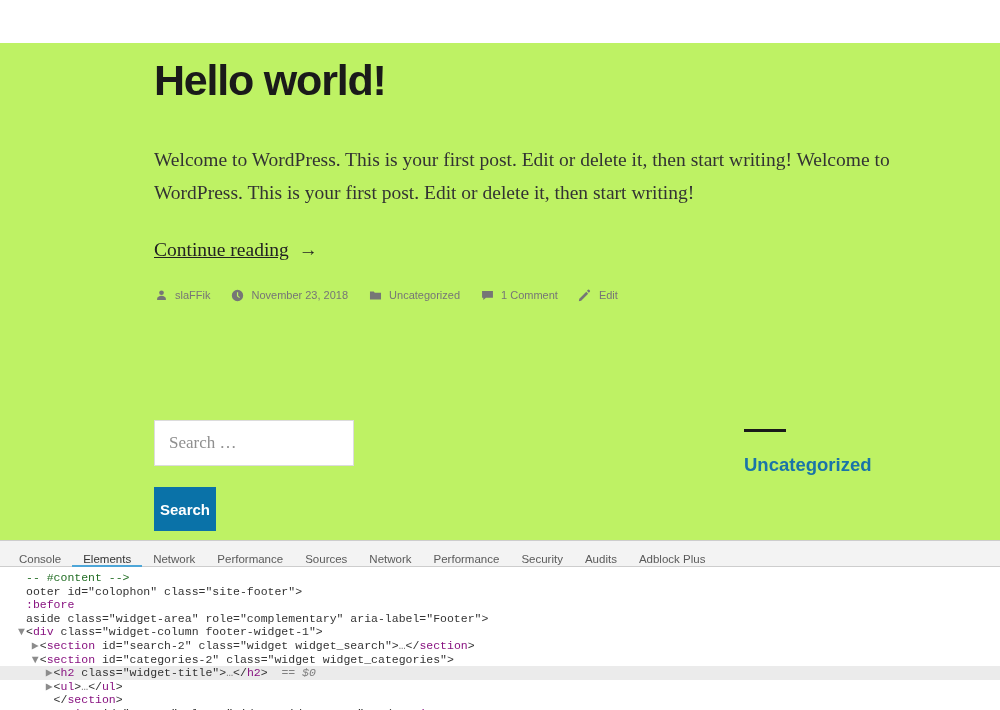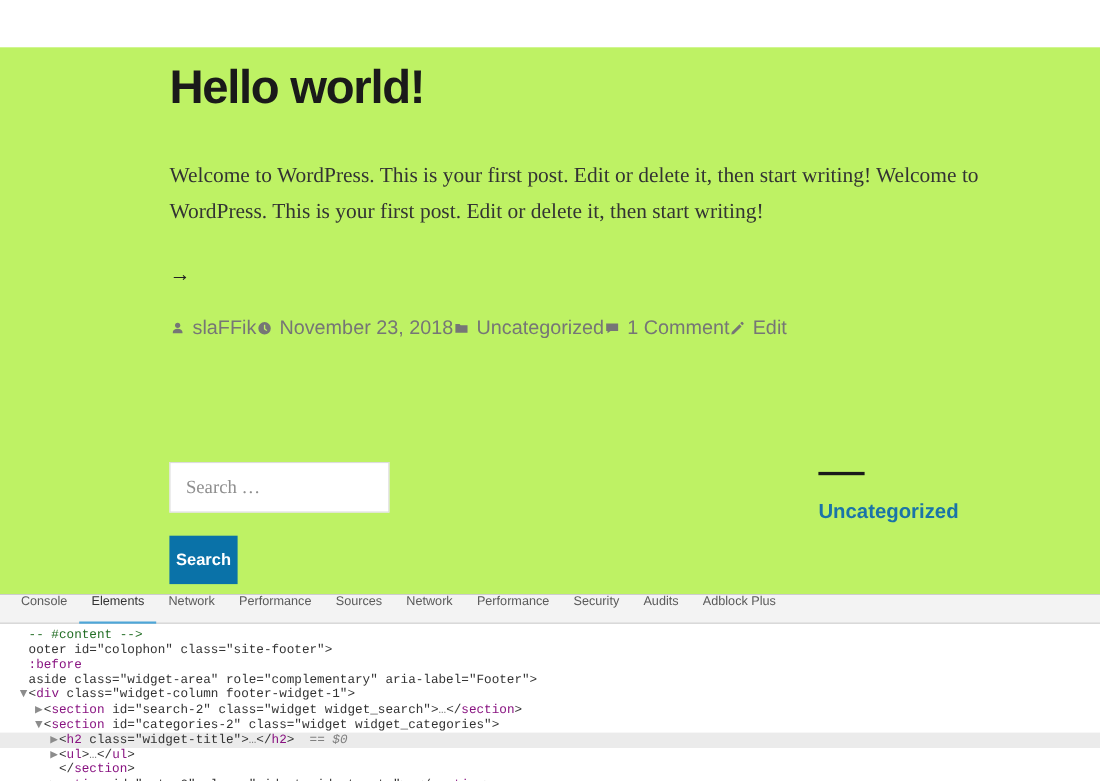--- a/index.html
+++ b/index.html
@@ -56,22 +56,23 @@
     gap: 10px;
   }
   .continue-reading .cr-text { text-decoration: underline; }
   .continue-reading .cr-arrow { text-decoration: none; font-size: 19px; }
 
   .entry-meta {
     position: absolute;
     left: 154px; top: 245px;
     display: flex;
     align-items: center;
-    font-family: "Liberation Sans", sans-serif;
-    font-size: 18px;
+    gap: 20px;
+    font-family: "Liberation Sans", sans-serif;
+    font-size: 11px;
     color: #767676;
     justify-content: flex-end;
   }
   .meta-item { display: flex; align-items: center; gap: 7px; white-space: nowrap; }
   .meta-item .mi-icon { display: inline-flex; width: 14px; height: 14px; align-items: center; justify-content: center; }
   .meta-item .mi-icon svg { display: block; fill: #767676; }
   .meta-item .mi-label { color: #767676; }
 
   
   .widget-search {
@@ -145,21 +146,21 @@
   .dt-tabbar {
     height: 26px;
     display: flex;
     align-items: stretch;
     background: #f3f3f3;
     border-bottom: 1px solid #cdcdcd;
     padding-left: 8px;
   }
   .dt-tab {
     display: flex;
-    align-items: flex-start;
+    align-items: flex-end;
     padding: 0 11px;
     font-family: "Liberation Sans", sans-serif;
     font-size: 11.5px;
     color: #5a5a5a;
     cursor: pointer;
     border-bottom: 2px solid transparent;
     margin-bottom: -1px;
   }
   .dt-tab.active { color: #333333; border-bottom-color: #4da6d8; }
 
@@ -186,20 +187,21 @@
 </head>
 <body>
 
 <div id="page-view">
 
   <h1 class="post-title">Hello world!</h1>
 
   <p class="post-body">Welcome to WordPress. This is your first post. Edit or delete it, then start writing! Welcome to WordPress. This is your first post. Edit or delete it, then start writing!</p>
 
   <a class="continue-reading" href="#">
+    <span class="cr-text">Continue reading</span>
     <span class="cr-arrow">→</span>
   </a>
 
   <div class="entry-meta">
 
     <span class="meta-item">
       <span class="mi-icon">
         <svg viewBox="0 0 16 16" width="13" height="13">
             <circle cx="8" cy="4.6" r="2.9"></circle>
             <path d="M8 8.4c-3 0-5.4 1.7-5.4 3.6v1.4h10.8v-1.4c0-1.9-2.4-3.6-5.4-3.6z"></path>

